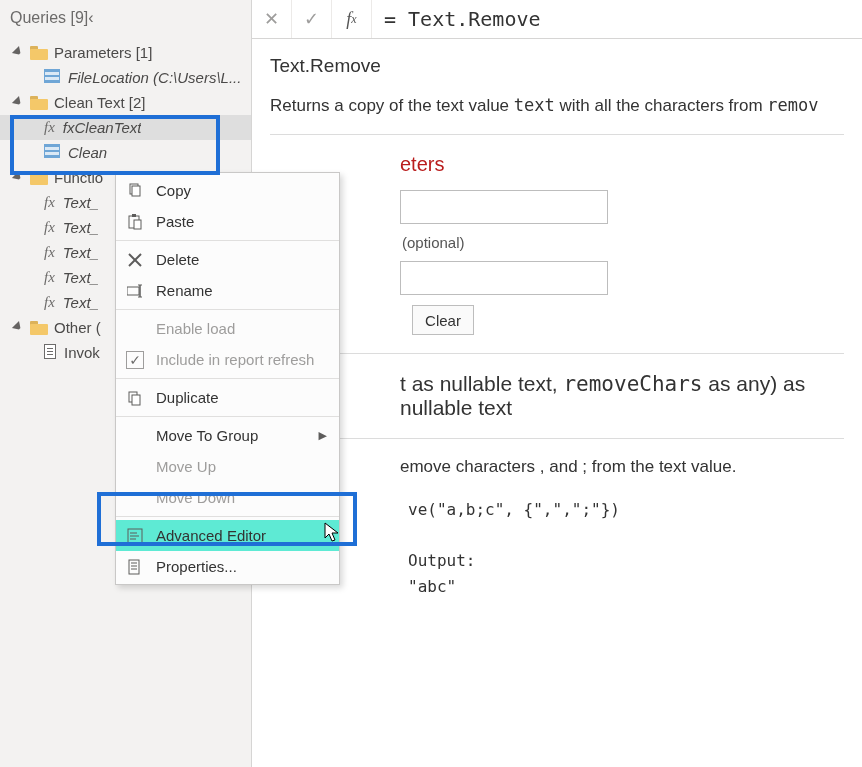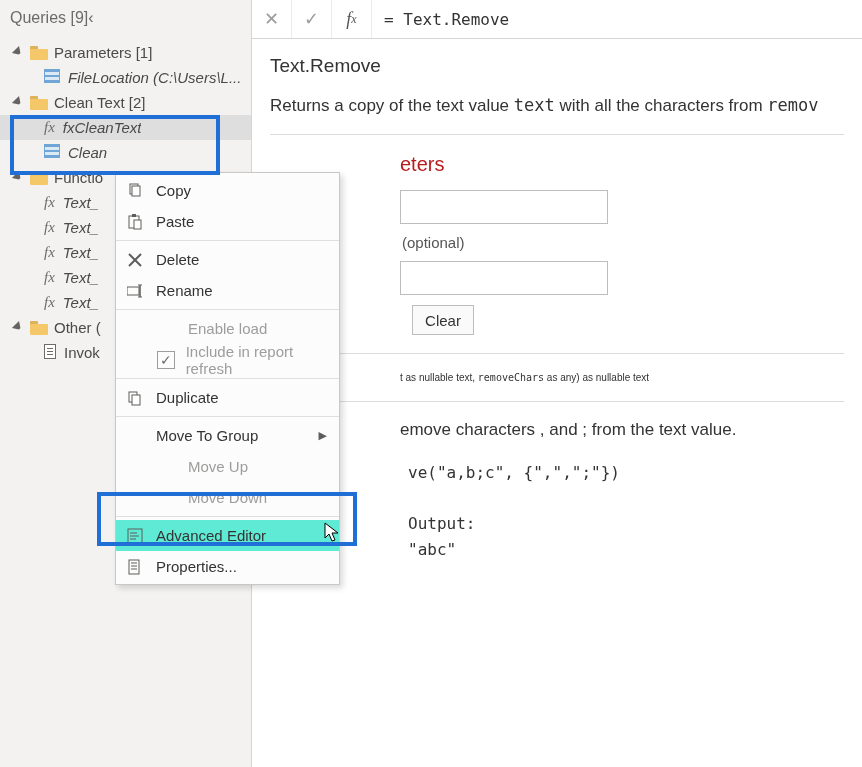--- a/index.html
+++ b/index.html
@@ -99,58 +99,58 @@
     display: flex; align-items: center; gap: 0;
     border-bottom: 1px solid #d6d5d4; background:#fff;
   }
   .fx-btn {
     width: 40px; height: 38px; display:flex; align-items:center; justify-content:center;
     border-right:1px solid #eceae8; color:#9e9d9c; font-size:18px; cursor:pointer;
   }
   .fx-btn.fx { font-style: italic; color:#555; font-family: serif; }
   .formula-input {
     flex:1; height:38px; border:none; outline:none; padding:0 12px;
-    font-family: Consolas, monospace; font-size:16px; color:#333; background:#fff;
+    font-family: Consolas, monospace; font-size:20px; color:#333; background:#fff;
   }
   .doc {
     padding: 16px 18px 0 18px; color:#333; overflow:hidden;
   }
   .doc-title { font-size: 19px; color:#333; margin-bottom:18px; }
   .doc-desc { font-size: 17px; color:#333; white-space: nowrap; }
   .mono { font-family: Consolas, monospace; }
   .doc hr { border:none; border-top:1px solid #dcdcdc; margin:18px 0; }
   .section-head { font-size:20px; color:#b91c1c; margin-bottom:14px; }
   .param-row { margin-bottom:10px; display:flex; align-items:center; gap:10px; }
   .param-input {
     width: 208px; height: 34px; border:1px solid #bdbdbd; background:#fff; padding:0 8px;
   }
   .param-opt { color:#555; font-size:15px; margin-left:2px; }
   .btn {
     display:inline-block; min-width:62px; height:30px; border:1px solid #bdbdbd;
     background:#fafafa; font-size:15px; color:#333; cursor:pointer; padding:0 12px;
   }
-  .signature { font-size:10px; margin:8px 0 16px; }
+  .signature { font-size:21px; margin:8px 0 16px; }
   .example-desc { font-size:17px; margin-bottom:20px; }
   .codeblock {
     font-family: Consolas, monospace; font-size:16px; color:#333;
     padding-left: 28px; line-height:1.6;
   }
 
   
   .context-menu {
     position: absolute; top: 172px; left: 115px; width: 225px;
     background:#fcfcfc; border:1px solid #c9c8c7; box-shadow: 3px 3px 6px rgba(0,0,0,.15);
     padding: 2px 0;
   }
   .cm-item {
     display:flex; align-items:center; gap:10px; height:31px; padding:0 12px 0 8px;
     font-size:15px; color:#333; cursor:pointer;
   }
   .cm-item.hover { background:#5eead4; }
-  .cm-item.disabled { color:#9e9d9c; cursor:default;margin-left:32px; }
+  .cm-item.disabled { color:#9e9d9c; cursor:default; }
   .cm-sep { height:1px; background:#e0dfde; margin:3px 0; }
   .cm-icon { width:22px; height:22px; display:flex; align-items:center; justify-content:center; color:#5d5c5b; }
   .cm-sub { margin-left:auto; font-size:11px; color:#5d5c5b; }
   .cm-check {
     width:18px; height:18px; border:1px solid #9e9d9c; display:flex; align-items:center; justify-content:center;
     color:#6c6b6a; font-size:14px;
   }
 
 </style>
 </head>

